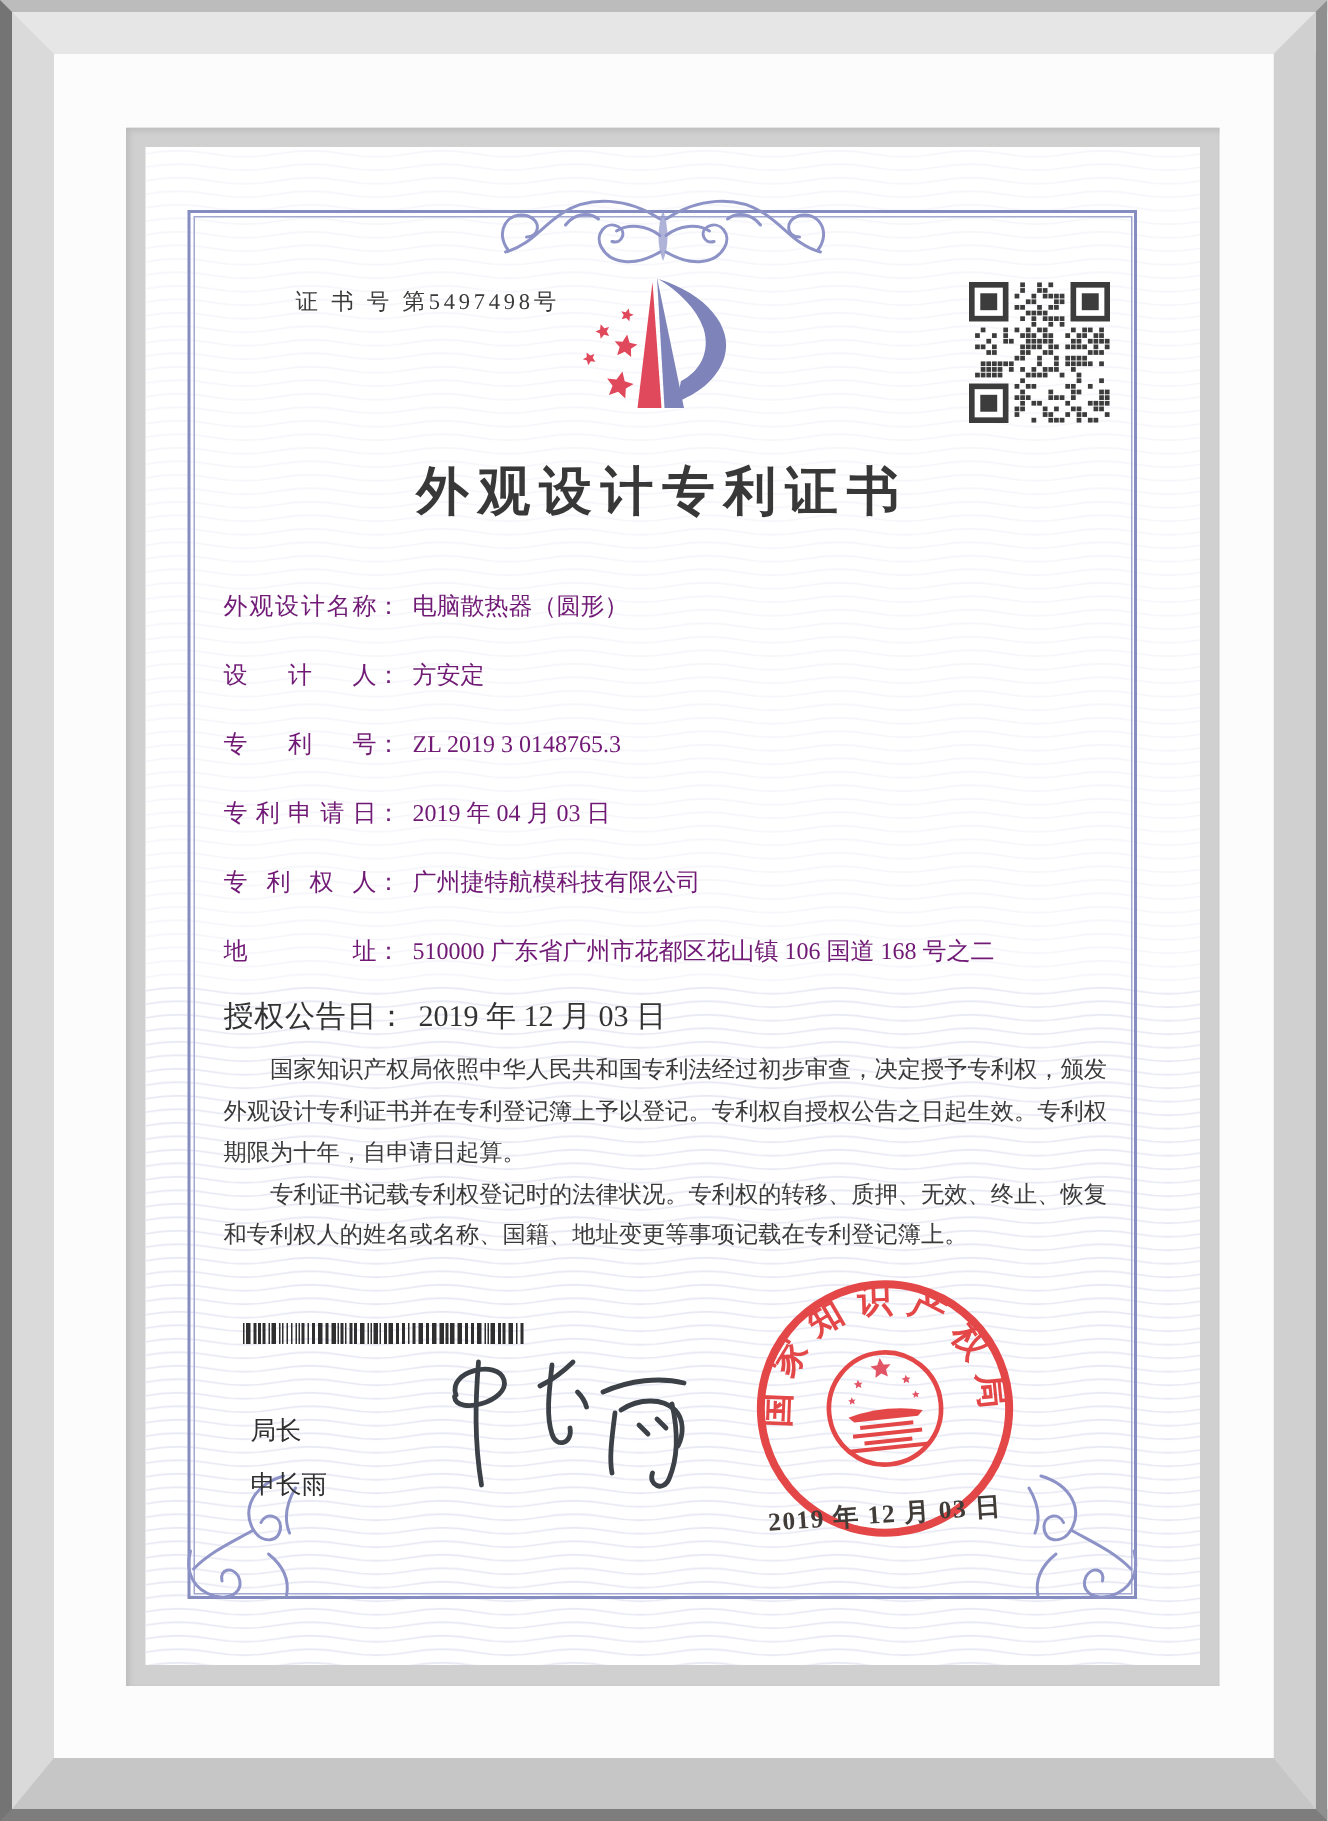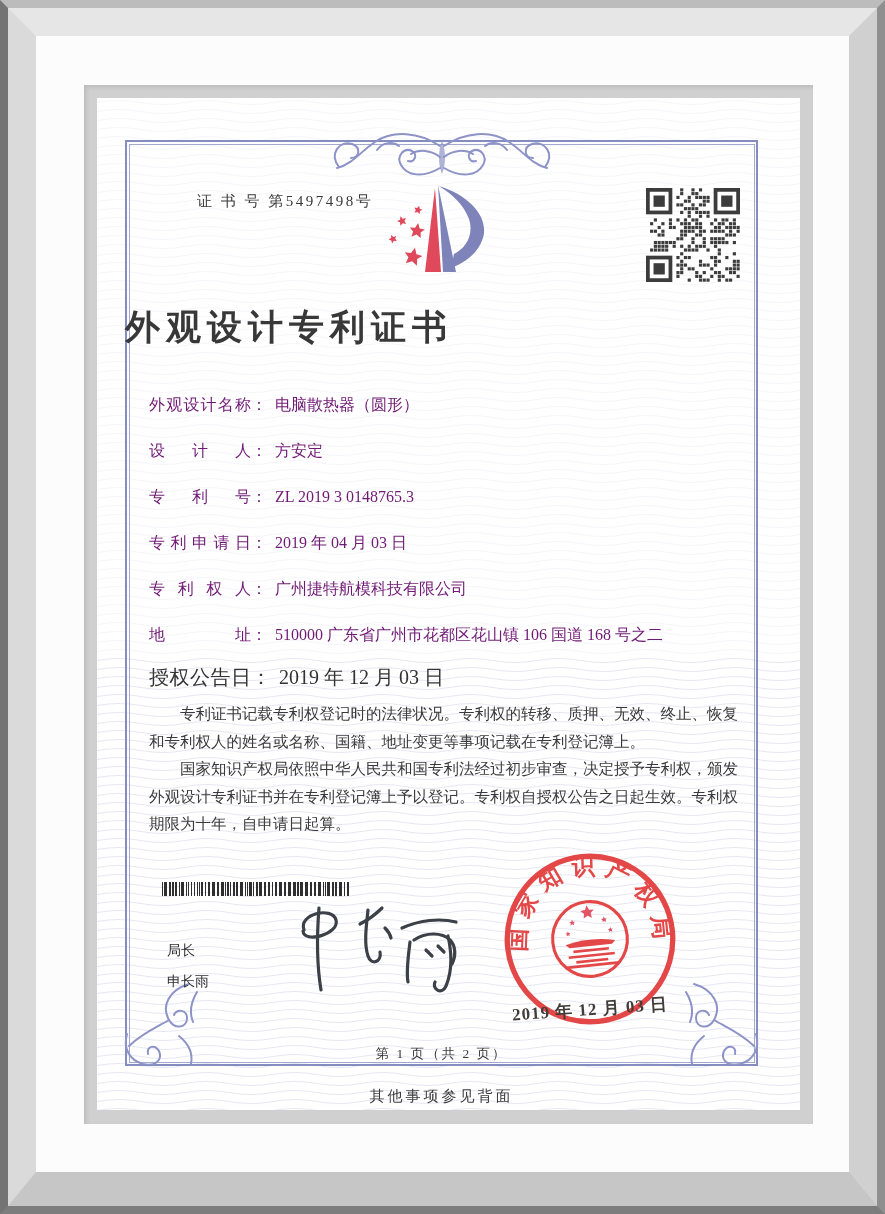--- a/index.html
+++ b/index.html
@@ -18,35 +18,35 @@
   
   .cert-border { position:absolute; left:28px; top:42px; width:633px; height:926px; border:2.5px solid #858dc0; }
   .cert-border::after { content:""; position:absolute; inset:1.5px; border:1px solid #a2a8d0; }
 
   .flourish { position:absolute; }
 
   .cert-number { position:absolute; left:52px; top:94px; font-size:15px; letter-spacing:2.5px; color:#3a3a3a;margin-left:48px; }
   .logo { position:absolute; left:288px; top:70px; }
   .qr { position:absolute; left:549px; top:90px; }
 
-  .title { position:absolute; left:28px; top:206px; width:633px; text-align:left; font-size:35px; font-weight:700; letter-spacing:6px; color:#383838; }
+  .title { position:absolute; left:28px; top:206px; width:633px; text-align:center; font-size:35px; font-weight:700; letter-spacing:6px; color:#383838; }
 
   .fields { position:absolute; left:52px; top:296px; width:600px; font-size:16px; color:#701a75; }
   .field-row { margin-bottom:24px; line-height:22px; white-space:nowrap; }
   .flabel { display:inline-block; width:102px; text-align:justify; text-align-last:justify; }
   .fcolon { margin-right:8px; }
 
   .grant-row { position:absolute; left:52px; top:566px; font-size:20px; color:#333; display:flex; white-space:nowrap; }
   .grant-row .pair2 { margin-left:42px; }
 
   .paras { position:absolute; left:52px; top:602px; width:589px; font-size:15.5px; line-height:27.5px; color:#3a3a3a; text-align:justify; }
   .paras p { text-indent:2em; }
 
   .barcode { position:absolute; left:65px; top:784px; }
-  .signer { position:absolute; left:70px; top:844px; font-size:14px; color:#2f2f2f; font-family:"Liberation Sans","DejaVu Sans",sans-serif; }
+  .signer { position:absolute; left:70px; top:844px; font-size:17px; color:#2f2f2f; font-family:"Liberation Sans","DejaVu Sans",sans-serif; }
   .signer .name { margin-top:13px;text-align:right; }
   .signature { position:absolute; left:193px; top:800px; }
 
   .seal { position:absolute; left:404px; top:752px; width:178px; height:178px; }
   .seal svg { transform:rotate(-6deg); opacity:.93; }
   .seal-date { position:absolute; left:-14px; right:-14px; top:148px; text-align:center; font-size:17px; font-weight:600; color:#413c38; transform:rotate(-4deg); letter-spacing:1px; }
 
   .page-footer { position:absolute; left:28px; top:947px; width:633px; text-align:center; font-size:13.5px; letter-spacing:2px; color:#3a3a3a; }
   .back-note { position:absolute; left:28px; top:989px; width:633px; text-align:center; font-size:15px; letter-spacing:3px; color:#3a3a3a; }
 </style>
@@ -339,22 +339,22 @@
         <div class="field-row">
           <span class="flabel">地址</span><span class="fcolon">：</span><span class="fvalue">510000 广东省广州市花都区花山镇 106 国道 168 号之二</span>
         </div>
       </div>
 
       <div class="grant-row">
         <span class="pair1"><span class="flabel">授权公告日</span><span class="fcolon">：</span><span>2019 年 12 月 03 日</span></span>
       </div>
 
       <div class="paras">
+        <p>国家知识产权局依照中华人民共和国专利法经过初步审查，决定授予专利权，颁发外观设计专利证书并在专利登记簿上予以登记。专利权自授权公告之日起生效。专利权期限为十年，自申请日起算。</p>
         <p>专利证书记载专利权登记时的法律状况。专利权的转移、质押、无效、终止、恢复和专利权人的姓名或名称、国籍、地址变更等事项记载在专利登记簿上。</p>
-        <p>国家知识产权局依照中华人民共和国专利法经过初步审查，决定授予专利权，颁发外观设计专利证书并在专利登记簿上予以登记。专利权自授权公告之日起生效。专利权期限为十年，自申请日起算。</p>
       </div>
 
       <svg class="barcode" id="barcode" width="188" height="14" viewBox="0 0 188 14" preserveAspectRatio="none">
                 <rect x="0" y="0" width="1" height="14" fill="#2f2f2f"></rect>
                 <rect x="2" y="0" width="3" height="14" fill="#2f2f2f"></rect>
                 <rect x="7" y="0" width="2" height="14" fill="#2f2f2f"></rect>
                 <rect x="10" y="0" width="2" height="14" fill="#2f2f2f"></rect>
                 <rect x="13" y="0" width="2" height="14" fill="#2f2f2f"></rect>
                 <rect x="17" y="0" width="1" height="14" fill="#2f2f2f"></rect>
                 <rect x="19" y="0" width="3" height="14" fill="#2f2f2f"></rect>
@@ -444,21 +444,19 @@
             <rect x="70" y="128" width="60" height="3"></rect>
           </g>
           <path id="sealArc" d="M 34 128 A 72 72 0 1 1 166 128" fill="none"></path>
           <text font-size="26" font-weight="bold" fill="#e23a3a" letter-spacing="10">
             <textPath href="#sealArc" startOffset="22">国家知识产权局</textPath>
           </text>
         </svg>
         <div class="seal-date">2019 年 12 月 03 日</div>
       </div>
 
-      <div class="page-footer">第 1 页（共 2 页）</div>
-      <div class="back-note">其他事项参见背面</div>
 
      </div>
     </div>
    </div>
   </div>
  </div>
 </div>
 
 </body></html>

